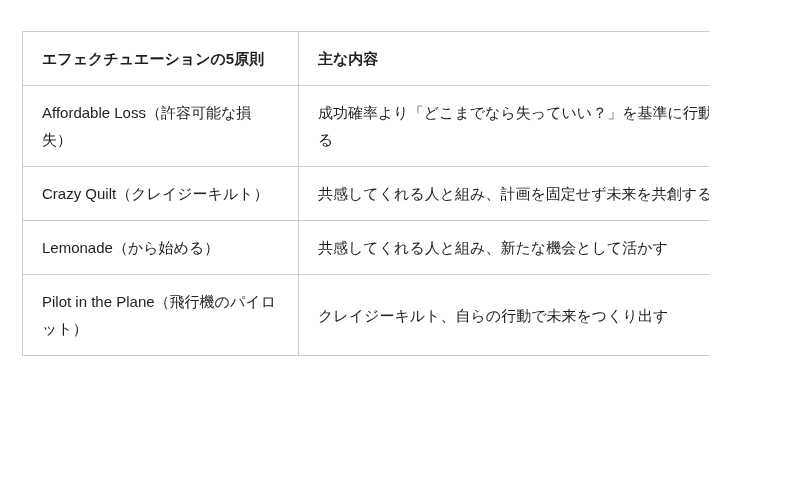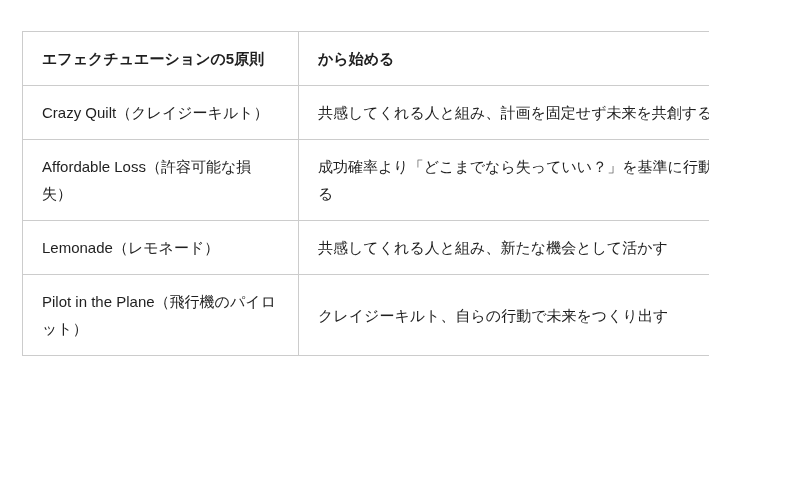--- a/index.html
+++ b/index.html
@@ -49,34 +49,34 @@
 
 <div class="page">
   <table class="principles">
     <colgroup>
       <col class="c1">
       <col class="c2">
     </colgroup>
     <thead>
       <tr>
         <th>エフェクチュエーションの5原則</th>
-        <th>から始める</th>
+        <th>主な内容</th>
       </tr>
     </thead>
     <tbody>
+      <tr>
+        <td>Affordable Loss（許容可能な損失）</td>
+        <td>成功確率より「どこまでなら失っていい？」を基準に行動する</td>
+      </tr>
       <tr>
         <td>Crazy Quilt（クレイジーキルト）</td>
         <td>共感してくれる人と組み、計画を固定せず未来を共創する</td>
       </tr>
       <tr>
-        <td>Affordable Loss（許容可能な損失）</td>
-        <td>成功確率より「どこまでなら失っていい？」を基準に行動する</td>
-      </tr>
-      <tr>
-        <td>Lemonade（レモネード）</td>
+        <td>Lemonade（から始める）</td>
         <td>共感してくれる人と組み、新たな機会として活かす</td>
       </tr>
       <tr>
         <td>Pilot in the Plane（飛行機のパイロット）</td>
         <td>クレイジーキルト、自らの行動で未来をつくり出す</td>
       </tr>
     </tbody>
   </table>
 </div>
 

